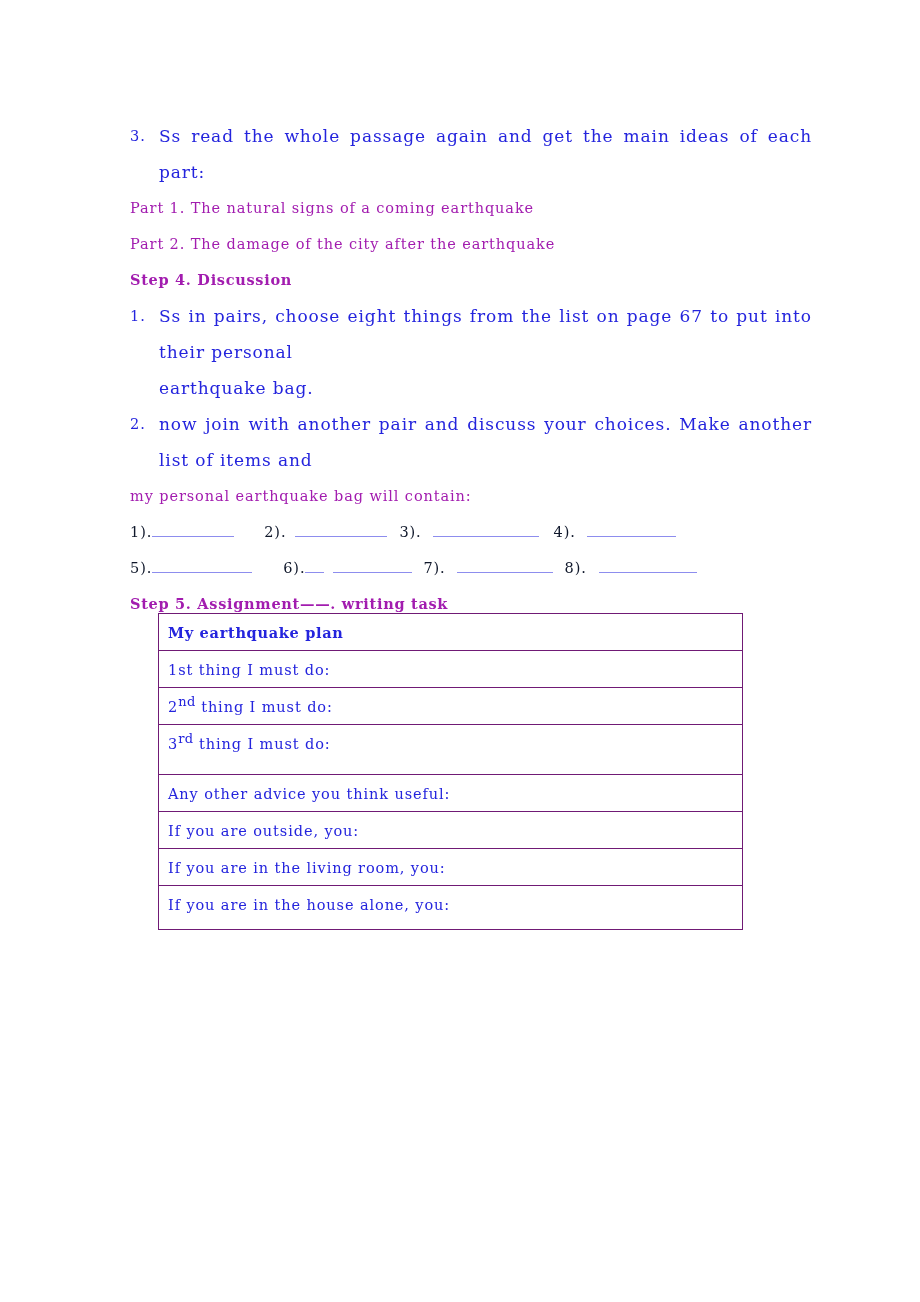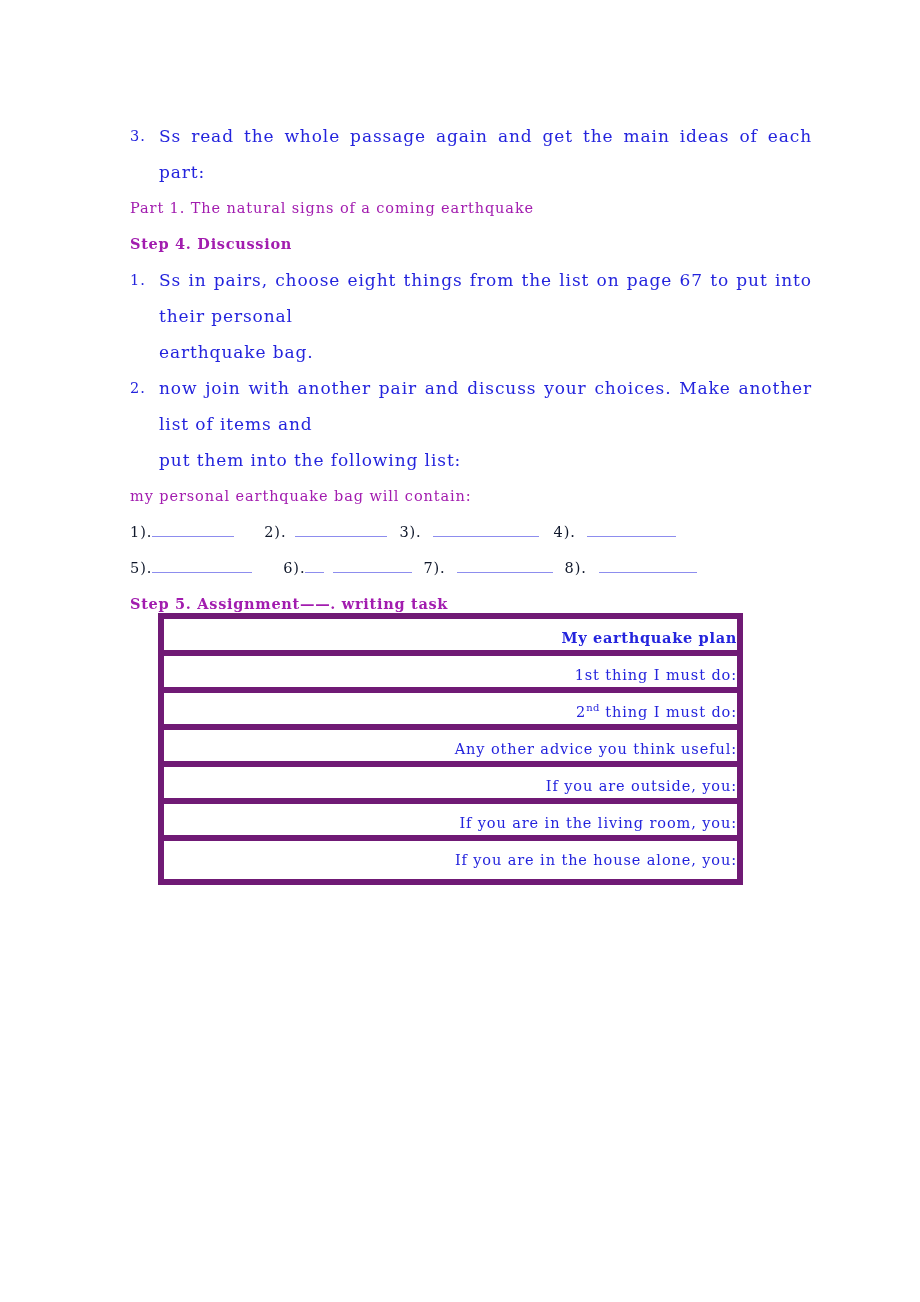--- a/index.html
+++ b/index.html
@@ -82,68 +82,68 @@
   
   .plan-table {
     position: absolute;
     left: 158px;
     top: 613px;
     width: 585px;
     border-collapse: collapse;
     table-layout: fixed;
   }
   .plan-table td {
-    border: 6px solid #701a75;
+    border: 1px solid #701a75;
     padding: 0 0 0 9px;
     color: #2424dd;
     font-size: 14.5px;
     letter-spacing: 0.9px;
     font-family: "DejaVu Serif", "Liberation Serif", serif;
     vertical-align: top;
-    text-align: right;
   }
   .plan-table td .cell-text {
     display: block;
     padding-top: 9px;
     line-height: 20px;
   }
   .r-h    { height: 37px; }
   .r-std  { height: 37px; padding-left: 44px; }
   .r-tall { height: 50px; }
   .r-last { height: 44px; }
   sup {
-    font-size: 10px;
+    font-size: 13px;
     vertical-align: super;
     line-height: 0;
     letter-spacing: 0.4px;
   }
 </style>
 </head>
 <body>
 
 <div class="page">
   <div class="doc">
 
     <div class="numlist">
       <span class="num">3.</span>
       <span class="body">Ss read the whole passage again and get the main ideas of each part:</span>
     </div>
 
     <div class="ln">Part 1. The natural signs of a coming earthquake</div>
+    <div class="ln">Part 2. The damage of the city after the earthquake</div>
 
     <div class="ln bold">Step 4. Discussion</div>
 
     <div class="numlist">
       <span class="num">1.</span>
       <span class="body"><span>Ss in pairs, choose eight things from the list on page 67 to put into their personal</span><span class="second">earthquake bag.</span></span>
     </div>
 
     <div class="numlist">
       <span class="num">2.</span>
-      <span class="body"><span>now join with another pair and discuss your choices. Make another list of items and</span><span class="second">put them into the following list:</span></span>
+      <span class="body"><span>now join with another pair and discuss your choices. Make another list of items and</span></span>
     </div>
 
     <div class="ln">my personal earthquake bag will contain:</div>
 
     <div class="blanks">
       <span class="lbl">1).</span><span class="bl" style="width:82px"></span><span class="gap" style="width:30px">&nbsp;</span><span class="lbl">2).</span><span class="gap" style="width:9px">&nbsp;</span><span class="bl" style="width:92px"></span><span class="gap" style="width:12px">&nbsp;</span><span class="lbl">3).</span><span class="gap" style="width:11px">&nbsp;</span><span class="bl" style="width:106px"></span><span class="gap" style="width:15px">&nbsp;</span><span class="lbl">4).</span><span class="gap" style="width:11px">&nbsp;</span><span class="bl" style="width:89px"></span>
     </div>
 
     <div class="blanks">
       <span class="lbl">5).</span><span class="bl" style="width:100px"></span><span class="gap" style="width:31px">&nbsp;</span><span class="lbl">6).</span><span class="bl" style="width:19px"></span><span class="gap" style="width:9px">&nbsp;</span><span class="bl" style="width:79px"></span><span class="gap" style="width:11px">&nbsp;</span><span class="lbl">7).</span><span class="gap" style="width:11px">&nbsp;</span><span class="bl" style="width:96px"></span><span class="gap" style="width:12px">&nbsp;</span><span class="lbl">8).</span><span class="gap" style="width:12px">&nbsp;</span><span class="bl" style="width:98px"></span>
@@ -162,20 +162,25 @@
       <tr class="r-std">
         <td>
           <span class="cell-text">1st thing I must do:</span>
         </td>
       </tr>
       <tr class="r-std">
         <td>
           <span class="cell-text"><span>2</span><sup>nd</sup><span> thing I must do:</span></span>
         </td>
       </tr>
+      <tr class="r-tall">
+        <td>
+          <span class="cell-text"><span>3</span><sup>rd</sup><span> thing I must do:</span></span>
+        </td>
+      </tr>
       <tr class="r-std">
         <td>
           <span class="cell-text">Any other advice you think useful:</span>
         </td>
       </tr>
       <tr class="r-std">
         <td>
           <span class="cell-text">If you are outside, you:</span>
         </td>
       </tr>

